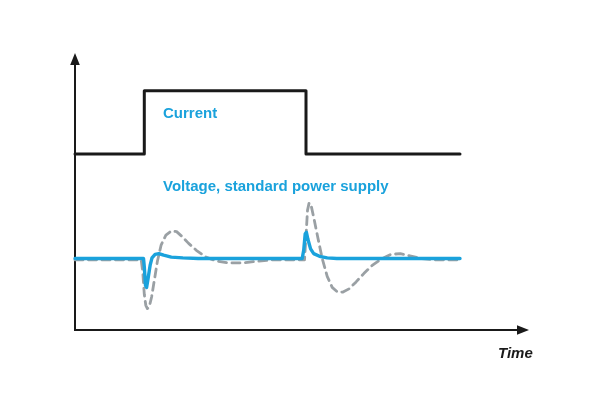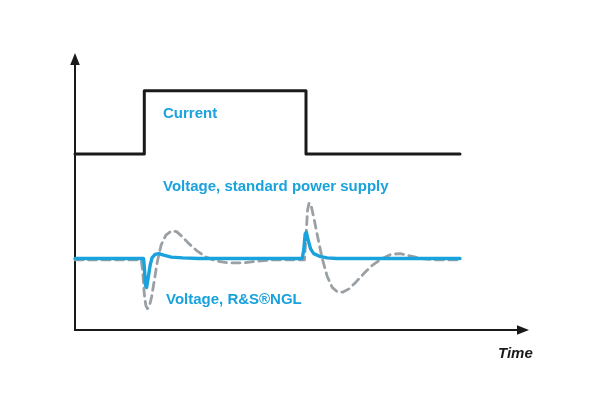--- a/index.html
+++ b/index.html
@@ -34,15 +34,14 @@
     <polygon class="axis-fill" points="529,330 517,325.2 517,334.8"></polygon>
     <g id="traces">
         <polyline points="75.0,154.0 144.3,154.0 144.3,90.8 306.0,90.8 306.0,154.0 460.0,154.0" fill="none" stroke="#1a1a1a" stroke-width="3" stroke-linecap="round" stroke-linejoin="round"></polyline>
         <polyline points="75.0,259.9 141.2,259.9 142.8,272.3 144.3,294.3 145.8,305.3 147.4,308.6 149.3,306.6 151.6,297.0 154.3,280.5 157.4,261.3 161.2,244.8 165.9,235.1 171.3,231.0 176.6,231.6 182.0,236.5 188.6,243.4 196.3,250.3 205.9,257.1 217.4,261.3 229.0,262.9 242.5,262.9 256.0,261.3 271.4,259.9 290.6,259.9 304.5,259.9 306.0,236.5 307.5,210.4 309.1,202.9 311.0,204.9 313.7,217.3 317.6,236.5 322.2,258.5 327.2,276.4 332.2,287.4 337.6,292.1 343.0,292.1 349.1,288.8 356.1,281.9 363.8,273.6 372.2,265.4 381.1,259.1 390.7,254.4 400.3,253.6 409.9,255.8 421.5,258.5 435.0,259.9 448.4,259.9 460.0,259.9" fill="none" stroke="#9aa0a4" stroke-width="2.8" stroke-linecap="round" stroke-linejoin="round" stroke-dasharray="8 5.5"></polyline>
         <polyline points="75.0,258.5 143.5,258.5 144.3,266.8 145.5,285.4 146.6,287.4 148.2,277.8 150.1,265.4 152.0,257.9 155.1,254.4 158.9,253.6 163.6,255.2 171.3,257.1 182.8,257.9 198.2,258.5 302.2,258.5 303.7,250.3 305.2,233.8 306.4,232.4 307.9,239.3 310.6,248.9 313.7,253.6 319.5,256.3 327.2,257.9 336.8,258.5 460.0,258.5" fill="none" stroke="#1aa2dc" stroke-width="3.4" stroke-linecap="round" stroke-linejoin="round"></polyline>
       </g>
   </svg>
 
   <div class="lbl blue" style="left:163px;top:177px">Voltage, standard power supply</div>
   <div class="lbl blue" style="left:163px;top:104px">Current</div>
-  <div class="lbl blue" style="left:166px;top:290px">Voltage, R&amp;S®NGL</div>
   <div class="lbl dark" style="left:498px;top:344px">Time</div>
 </div>
 
 </body></html>

